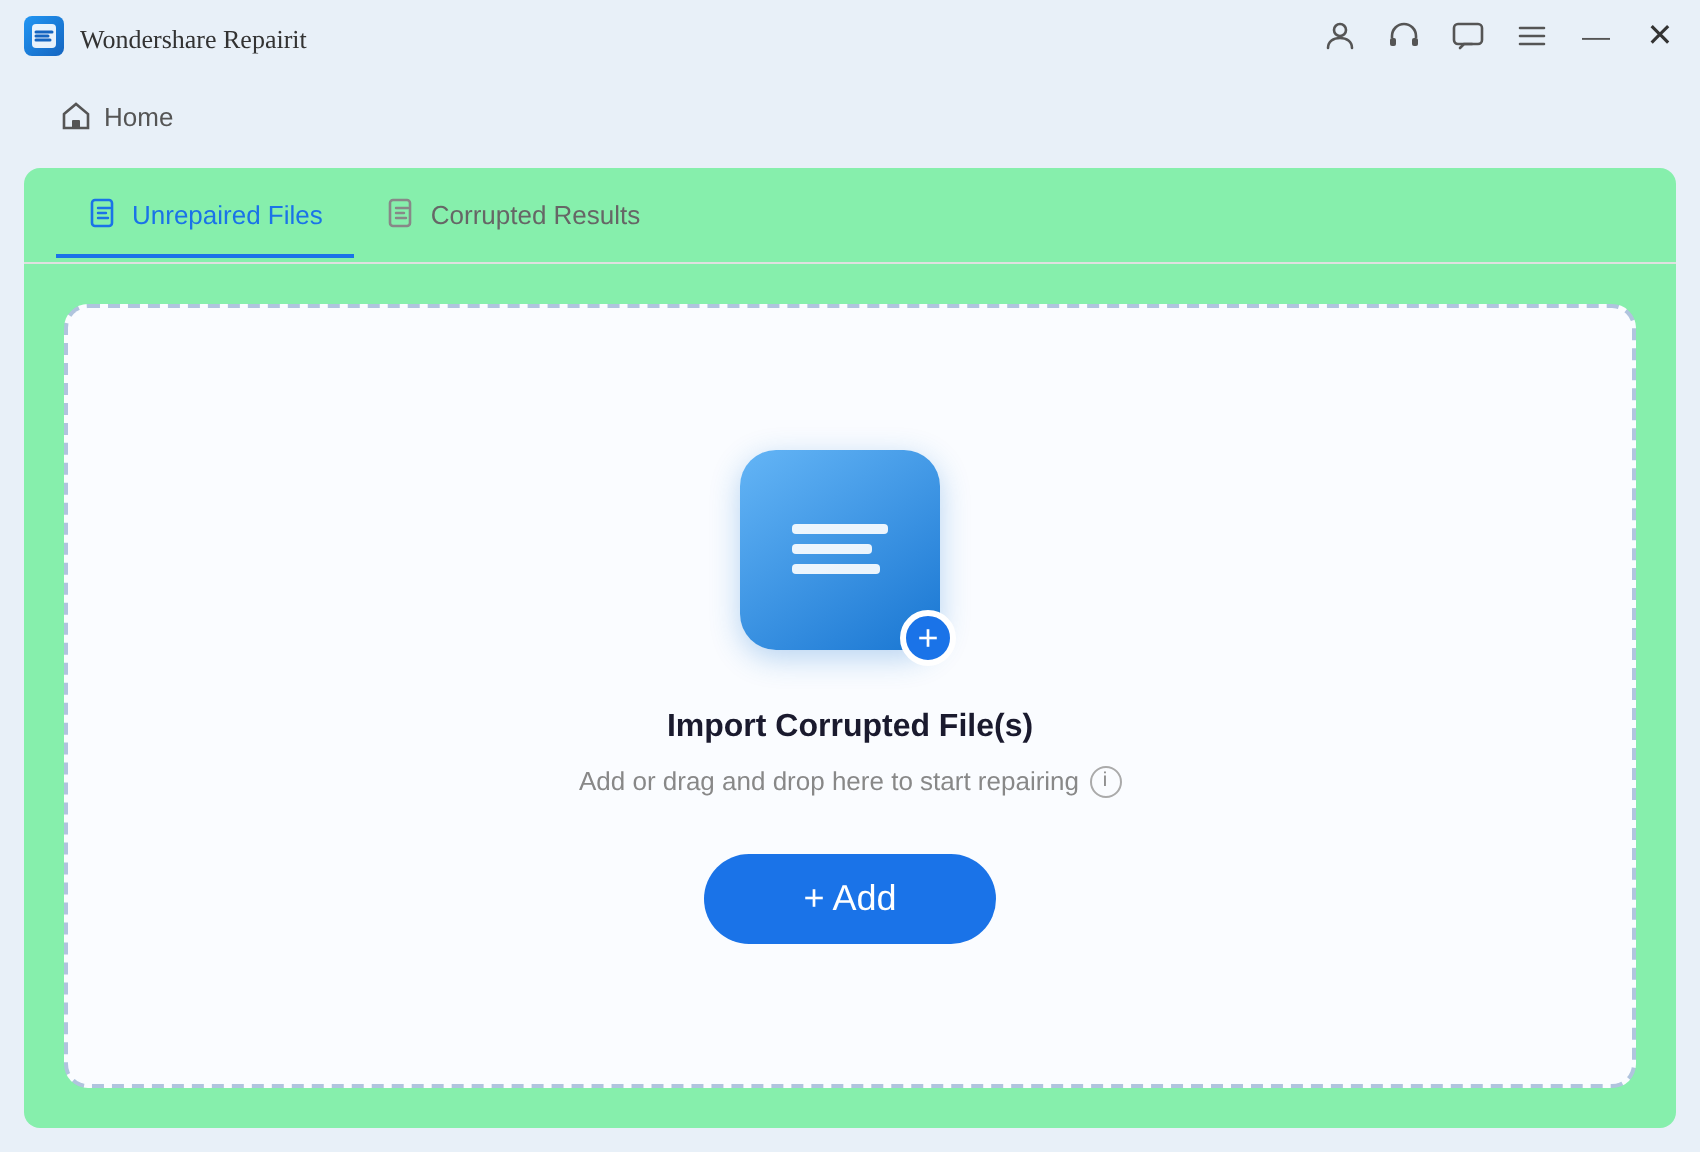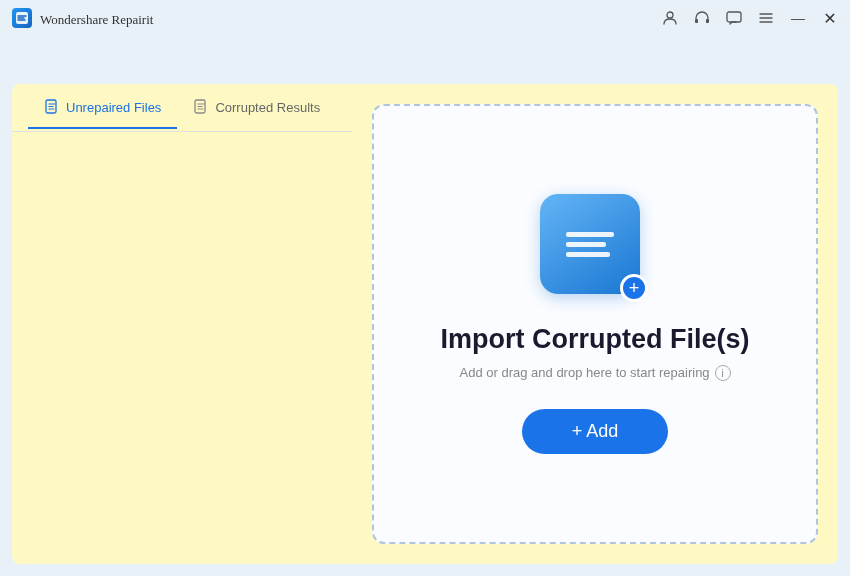--- a/index.html
+++ b/index.html
@@ -88,25 +88,25 @@
       box-shadow: 0 1px 3px rgba(0,0,0,0.1);
     }
     .nav-tab-icon {
       width: 16px;
       height: 16px;
     }
 
     
     .main-content {
       flex: 1;
-      background: #fef9c3;
+      background: #86efac;
       margin: 4px 12px 12px 12px;
       border-radius: 8px;
       display: flex;
-      flex-direction: row;
+      flex-direction: column;
       overflow: hidden;
     }
 
     
     .sub-tabs {
       display: flex;
       align-items: center;
       border-bottom: 1px solid #e0e0e0;
       padding: 0 16px;
       height: 48px;
@@ -190,21 +190,21 @@
       display: flex;
       align-items: center;
       justify-content: center;
       color: white;
       font-size: 18px;
       font-weight: 300;
       line-height: 1;
     }
 
     .import-title {
-      font-size: 27px;
+      font-size: 16px;
       font-weight: 700;
       color: #1a1a2e;
       margin-bottom: 10px;
     }
     .import-subtitle {
       font-size: 13px;
       color: #888;
       display: flex;
       align-items: flex-start;
       gap: 5px;
@@ -275,20 +275,27 @@
       <svg width="16" height="16" viewBox="0 0 16 16" fill="none">
         <path d="M2 4h12M2 8h12M2 12h12" stroke="#555" stroke-width="1.3" stroke-linecap="round"></path>
       </svg>
     </div>
     <div class="title-btn">—</div>
     <div class="title-btn close">✕</div>
   </div>
 </div>
 
 <div class="nav-bar">
+  <div class="nav-tab">
+    <svg class="nav-tab-icon" viewBox="0 0 16 16" fill="none">
+      <path d="M2 7L8 2l6 5v7H2V7z" stroke="#555" stroke-width="1.3" fill="none"></path>
+      <rect x="6" y="10" width="4" height="4" fill="#555" rx="0.5"></rect>
+    </svg>
+    <span>Home</span>
+  </div>
 </div>
 
 <div class="main-content">
 
   <div class="sub-tabs">
     <div class="sub-tab active">
       <svg class="sub-tab-icon" viewBox="0 0 16 16" fill="none">
         <rect x="2" y="1" width="10" height="13" rx="1.5" stroke="#1a73e8" stroke-width="1.3"></rect>
         <path d="M5 5h6M5 7.5h4M5 10h5" stroke="#1a73e8" stroke-width="1.2" stroke-linecap="round"></path>
       </svg>

